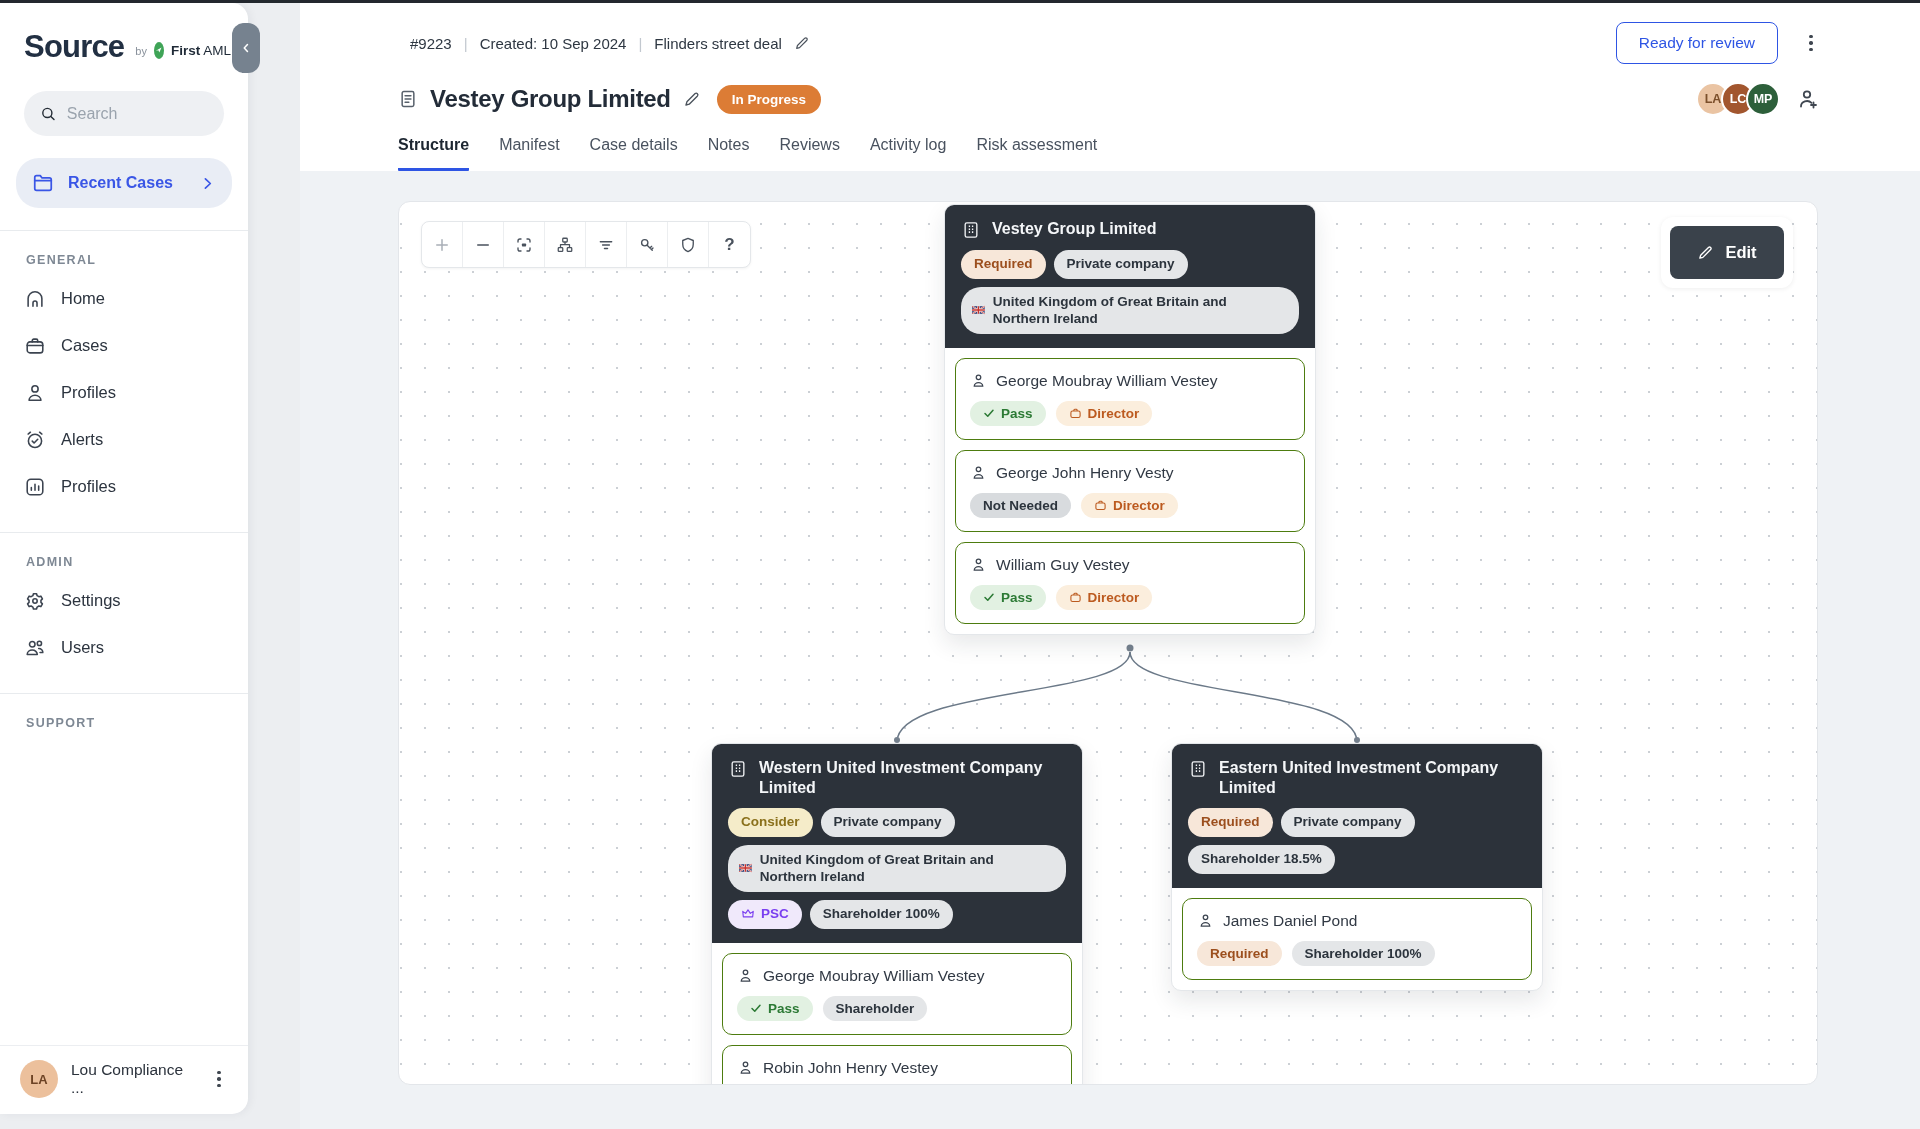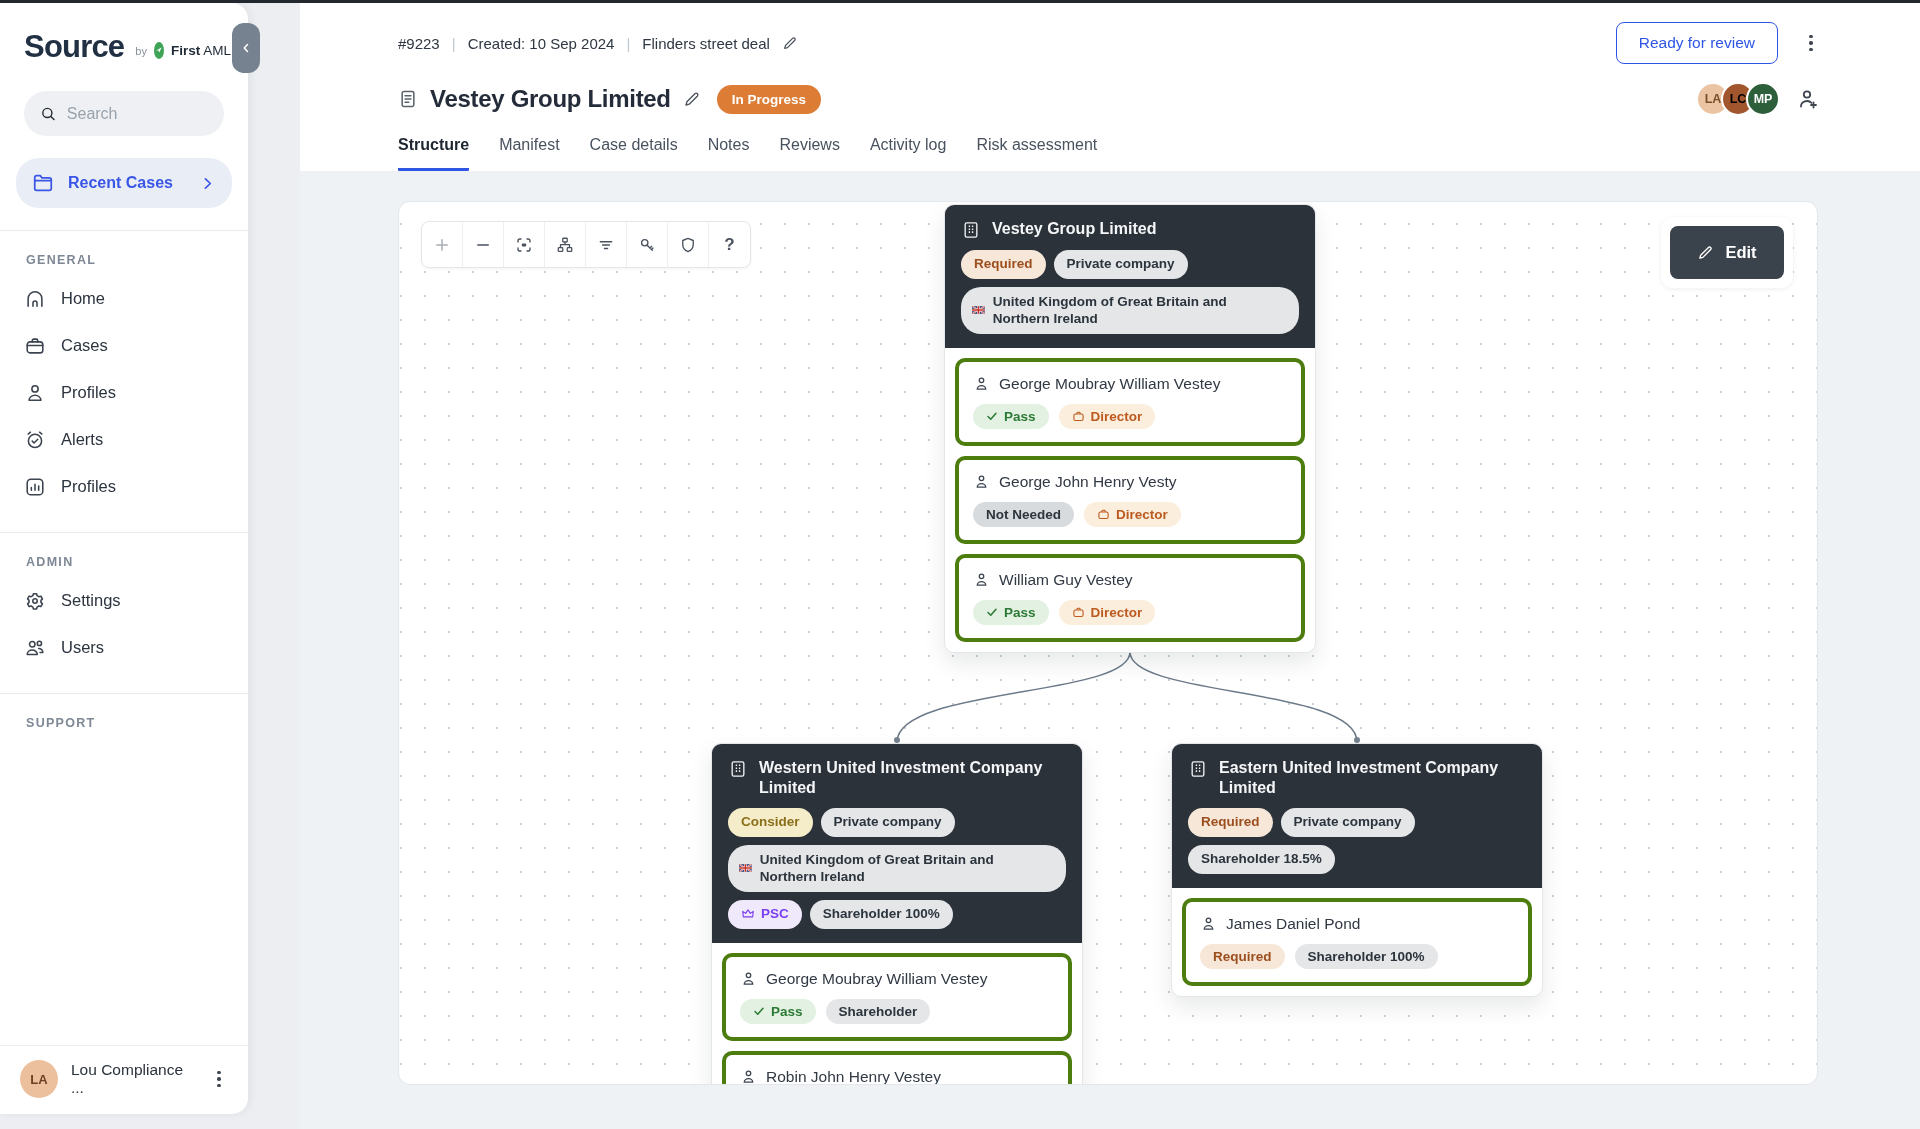--- a/index.html
+++ b/index.html
@@ -43,37 +43,37 @@
                font-size:13px; font-weight:700; display:flex; align-items:center; justify-content:center; }
   .user-name { font-size:15.5px; color:#2b323c; flex:1; }
   .kebab { width:18px; height:22px; display:flex; flex-direction:column; align-items:center;
            justify-content:center; gap:3px; cursor:pointer; }
   .kebab i { width:3.5px; height:3.5px; border-radius:50%; background:#3f4650; }
 
   
   .main { margin-left:300px; height:100%; display:flex; flex-direction:column; }
   .topbar { background:#fff; padding:22px 100px 0 98px; }
   .row1 { display:flex; align-items:center; justify-content:space-between; height:42px; }
-  .meta { display:flex; gap:12px; font-size:15px; color:#2e3742; font-weight:500; }
+  .meta { display:flex; gap:12px; font-size:15px; color:#2e3742; font-weight:500;margin-left:12px; }
   .meta .sep { color:#c2c8cf; font-weight:400; }
   .actions { display:flex; align-items:center; gap:24px; }
   .btn-ready { height:42px; padding:0 22px; background:#fff; border:1.5px solid #2e55e4;
                border-radius:8px; color:#2e55e4; font-size:15.5px; font-weight:500;
                font-family:inherit; cursor:pointer; }
   .row2 { display:flex; align-items:center; justify-content:space-between; margin-top:12px; height:46px; }
   .title-group { display:flex; align-items:center; gap:12px; }
   .page-title { font-size:24px; font-weight:700; color:#232c38; letter-spacing:-0.3px; }
   .status-pill { background:#dc7c35; color:#fff; font-size:13.5px; font-weight:600;
                  padding:7px 15px; border-radius:999px; margin-left:4px; }
   .people { display:flex; align-items:center; }
   .avatar { width:34px; height:34px; border-radius:50%; display:flex; align-items:center;
             justify-content:center; font-size:12.5px; font-weight:700; border:2px solid #fff; }
   .avatar + .avatar { margin-left:-9px; }
   .av-la { background:#eac4a3; color:#7b4f2b; }
-  .av-lc { background:#a2562e; color:#000000; }
+  .av-lc { background:#a2562e; color:#ffffff; }
   .av-mp { background:#2d5f3a; color:#fff; }
   .add-user { margin-left:16px; cursor:pointer; display:flex; }
   .tabs { display:flex; gap:30px; margin-top:14px; }
   .tab { font-size:16px; color:#49525f; font-weight:500; padding-bottom:14px; cursor:pointer;
          border-bottom:3px solid transparent; border-radius:1px; }
   .tab.active { color:#1d2631; font-weight:700; border-bottom-color:#2e55e4; }
 
   
   .content { background:#eff2f5; flex:1; padding:30px 100px 0 98px; }
   .canvas { position:relative; width:1420px; height:884px; background:#fff;
@@ -108,21 +108,21 @@
   .bdg { border-radius:999px; padding:5px 13px; font-size:13.5px; font-weight:600;
          display:inline-flex; align-items:center; gap:6px; line-height:1.4; }
   .bdg-required { background:#f7e7d9; color:#9c4f1e; }
   .bdg-consider { background:#f5ecc9; color:#8a701b; }
   .bdg-neutral  { background:#e4e6e8; color:#2c343d; }
   .bdg-psc      { background:#f0e9fb; color:#7a3ff0; }
   .bdg-country  { background:#e4e6e8; color:#2c343d; border-radius:20px; padding:6px 14px 6px 11px;
                   font-size:13.5px; font-weight:600; line-height:1.3; display:flex; gap:8px;
                   align-items:center; }
   .ebody { padding:10px; display:flex; flex-direction:column; gap:10px; }
-  .pcard { border:4px solid #4d7c0f; border-radius:10px; padding:13px 14px; background:#fff;
+  .pcard { border:1px solid #4d7c0f; border-radius:10px; padding:13px 14px; background:#fff;
            cursor:pointer; }
   .pname { display:flex; align-items:center; gap:9px; font-size:15.5px; font-weight:500; color:#313944; }
   .prow { display:flex; gap:10px; margin-top:11px; }
   .pill { border-radius:999px; padding:5px 13px; font-size:13.5px; font-weight:600;
           display:inline-flex; align-items:center; gap:6px; }
   .pill-pass { background:#e2f1e2; color:#2c7a35; }
   .pill-notneeded { background:#d8dbde; color:#2c343d; }
   .pill-director { background:#fbeedd; color:#bc5a1f; }
   .pill-neutral { background:#e4e6e8; color:#2c343d; }
   .pill-required { background:#f7e7d9; color:#9c4f1e; }

